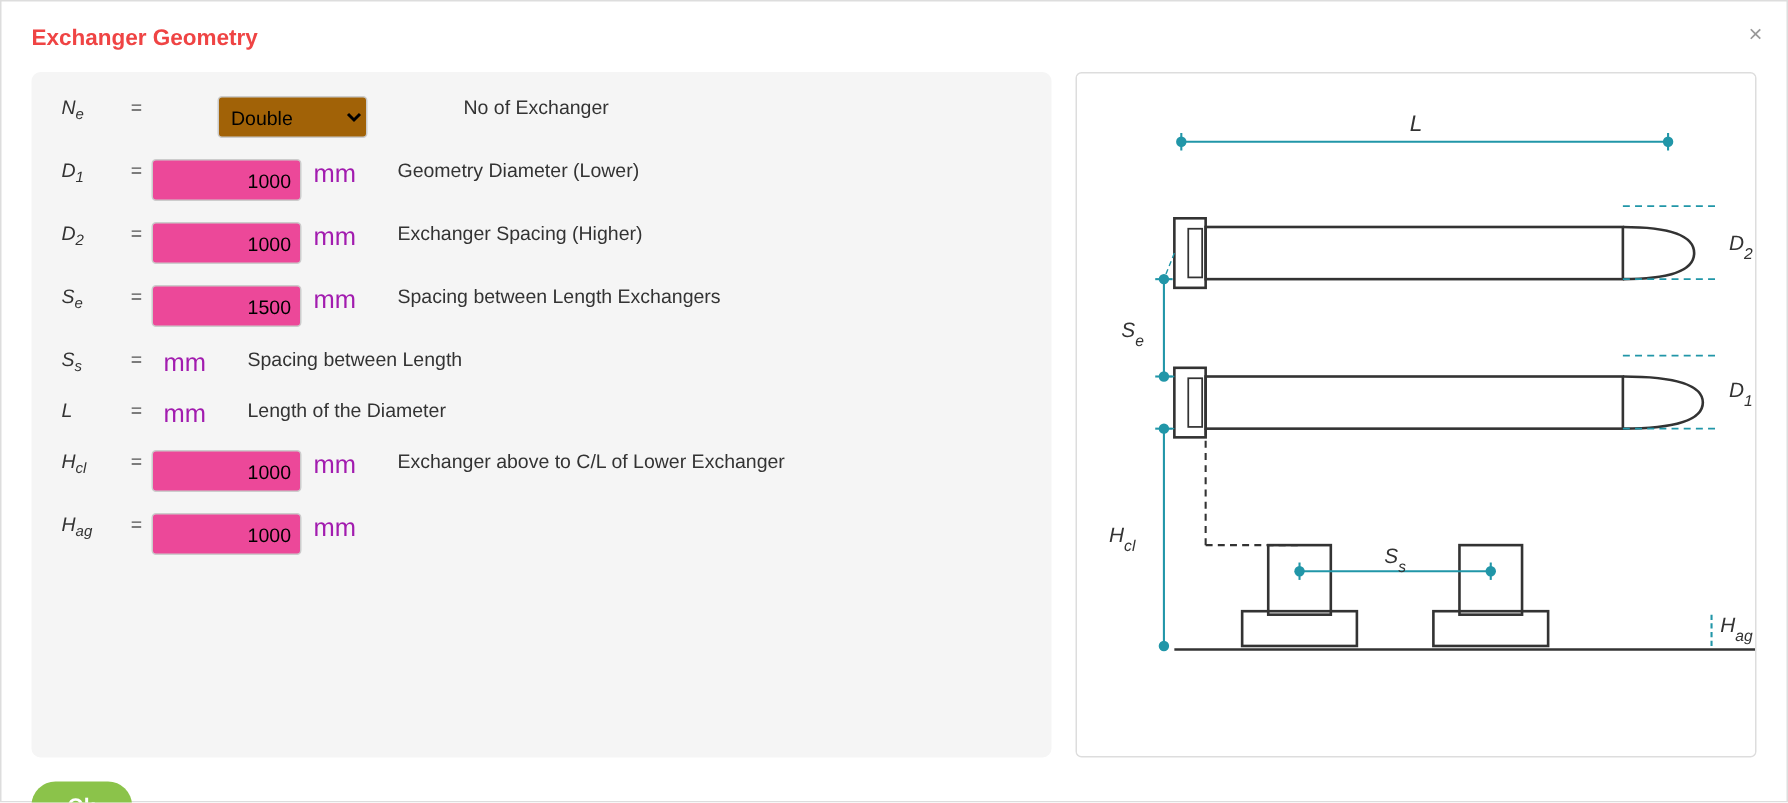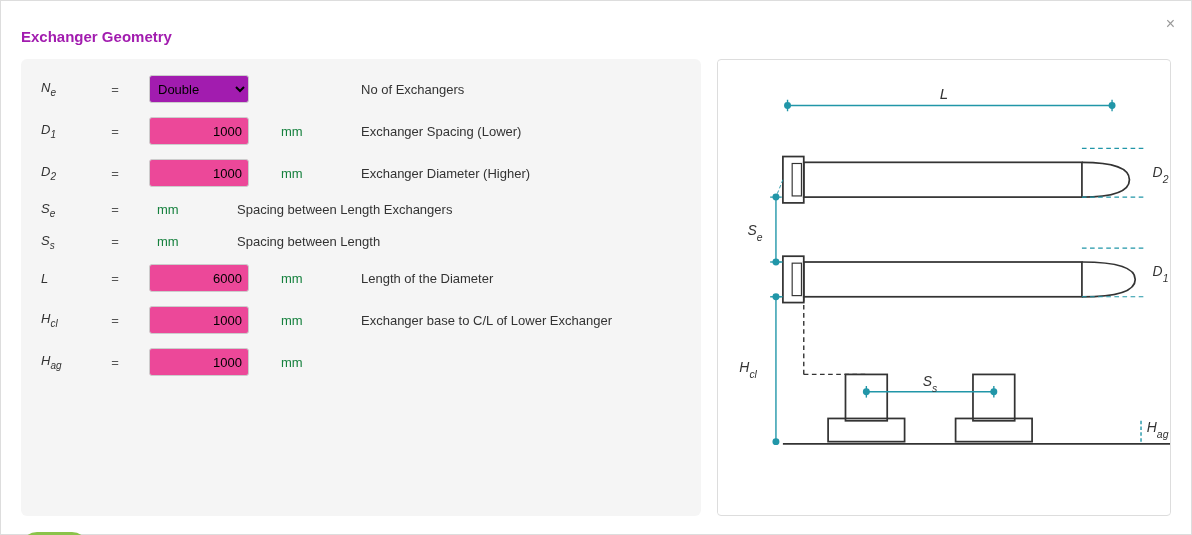--- a/index.html
+++ b/index.html
@@ -14,25 +14,24 @@
     }
     .dialog {
       width: 1192px;
       height: 535px;
       background: #fff;
       border: 1px solid #ddd;
       position: relative;
       padding: 16px 20px;
     }
     .dialog-title {
-      color: #a21caf;
+      color: #ef4444;
       font-size: 15px;
       font-weight: bold;
       margin-bottom: 14px;
-      margin-top: 11px;
     }
     .close-btn {
       position: absolute;
       top: 14px;
       right: 16px;
       cursor: pointer;
       font-size: 16px;
       color: #999;
       background: none;
       border: none;
@@ -43,23 +42,22 @@
     }
     .form-panel {
       background: #f5f5f5;
       border-radius: 6px;
       padding: 16px 20px;
       width: 680px;
       min-height: 420px;
     }
     .form-row {
       display: flex;
-      align-items: center;
+      align-items: flex-start;
       margin-bottom: 14px;
-      gap: 24px;
     }
     .param-label {
       width: 40px;
       font-size: 13px;
       color: #333;
     }
     .param-label sub, .param-label sup {
       font-size: 10px;
     }
     .equals {
@@ -76,29 +74,30 @@
       background: #ec4899;
       padding: 0 6px;
       font-size: 13px;
       text-align: right;
     }
     .param-input-select {
       width: 100px;
       height: 28px;
       border: 1px solid #ccc;
       border-radius: 3px;
-      background: #a21caf;
+      background: #a16207;
       padding: 0 4px;
       font-size: 13px;
+      margin-left: 44px;
     }
     .param-unit {
       width: 40px;
       margin-left: 8px;
-      color: #15803d;
-      font-size: 13px;
+      color: #a21caf;
+      font-size: 17px;
     }
     .param-desc {
       margin-left: 16px;
       color: #333;
       font-size: 13px;
     }
     .diagram-panel {
       flex: 1;
       background: #fff;
       border: 1px solid #ddd;
@@ -133,61 +132,61 @@
 
   <div class="content-area">
 
     <div class="form-panel">
 
     <div class="form-row">
           <span class="param-label"><i>N<sub>e</sub></i></span>
           <span class="equals">=</span>
           <select class="param-input-select"><option value="Single">Single</option><option value="Double" selected="">Double</option><option value="Triple">Triple</option></select>
           <span class="param-unit"></span>
-          <span class="param-desc">No of Exchangers</span>
+          <span class="param-desc">No of Exchanger</span>
         </div>
         <div class="form-row">
           <span class="param-label"><i>D<sub>1</sub></i></span>
           <span class="equals">=</span>
           <input type="text" class="param-input" value="1000" style="">
           <span class="param-unit">mm</span>
-          <span class="param-desc">Exchanger Spacing (Lower)</span>
+          <span class="param-desc">Geometry Diameter (Lower)</span>
         </div>
         <div class="form-row">
           <span class="param-label"><i>D<sub>2</sub></i></span>
           <span class="equals">=</span>
           <input type="text" class="param-input" value="1000" style="">
           <span class="param-unit">mm</span>
-          <span class="param-desc">Exchanger Diameter (Higher)</span>
+          <span class="param-desc">Exchanger Spacing (Higher)</span>
         </div>
         <div class="form-row">
           <span class="param-label"><i>S<sub>e</sub></i></span>
           <span class="equals">=</span>
+          <input type="text" class="param-input" value="1500" style="">
           <span class="param-unit">mm</span>
           <span class="param-desc">Spacing between Length Exchangers</span>
         </div>
         <div class="form-row">
           <span class="param-label"><i>S<sub>s</sub></i></span>
           <span class="equals">=</span>
           <span class="param-unit">mm</span>
           <span class="param-desc">Spacing between Length</span>
         </div>
         <div class="form-row">
           <span class="param-label"><i>L</i></span>
           <span class="equals">=</span>
-          <input type="text" class="param-input" value="6000" style="">
           <span class="param-unit">mm</span>
           <span class="param-desc">Length of the Diameter</span>
         </div>
         <div class="form-row">
           <span class="param-label"><i>H<sub>cl</sub></i></span>
           <span class="equals">=</span>
           <input type="text" class="param-input" value="1000" style="">
           <span class="param-unit">mm</span>
-          <span class="param-desc">Exchanger base to C/L of Lower Exchanger</span>
+          <span class="param-desc">Exchanger above to C/L of Lower Exchanger</span>
         </div>
         <div class="form-row">
           <span class="param-label"><i>H<sub>ag</sub></i></span>
           <span class="equals">=</span>
           <input type="text" class="param-input" value="1000" style="">
           <span class="param-unit">mm</span>
         </div>
       </div>
 
     <div class="diagram-panel">

